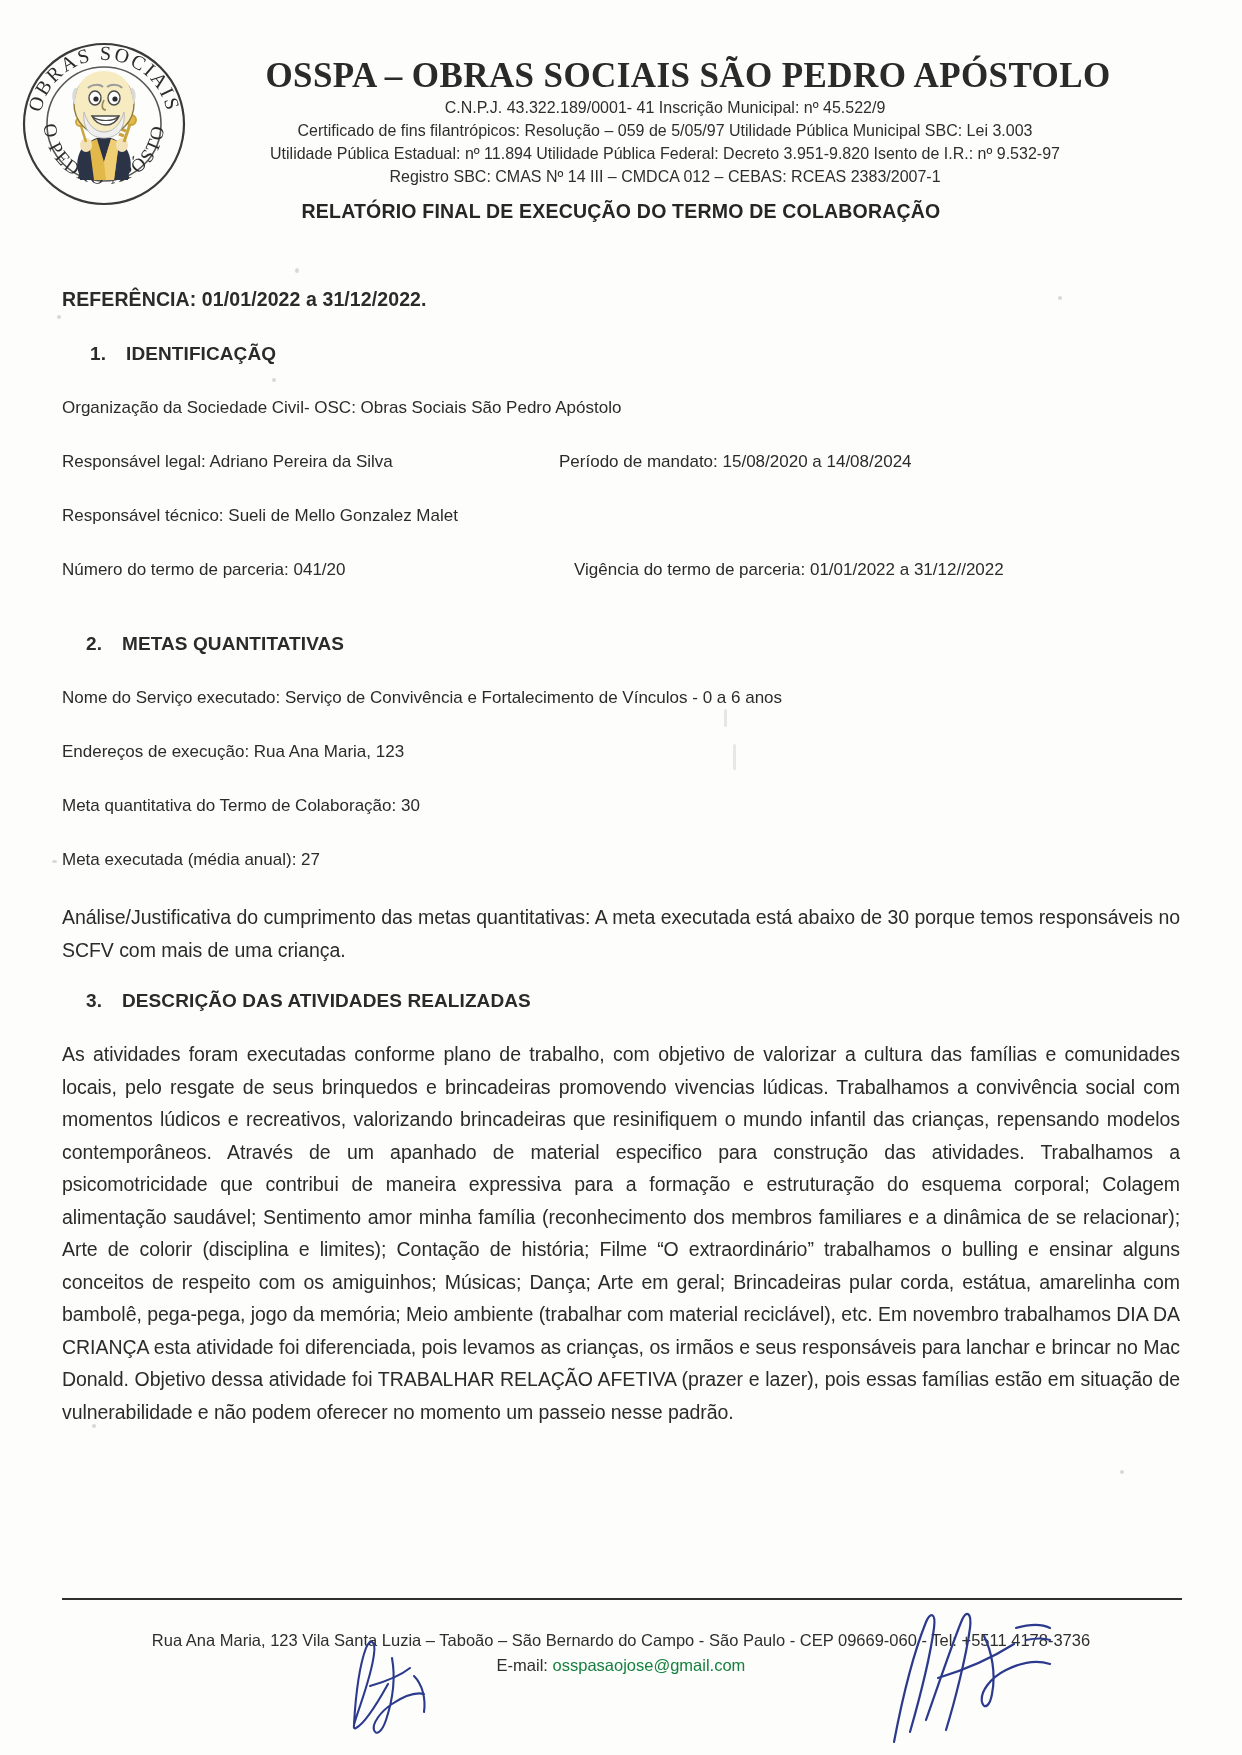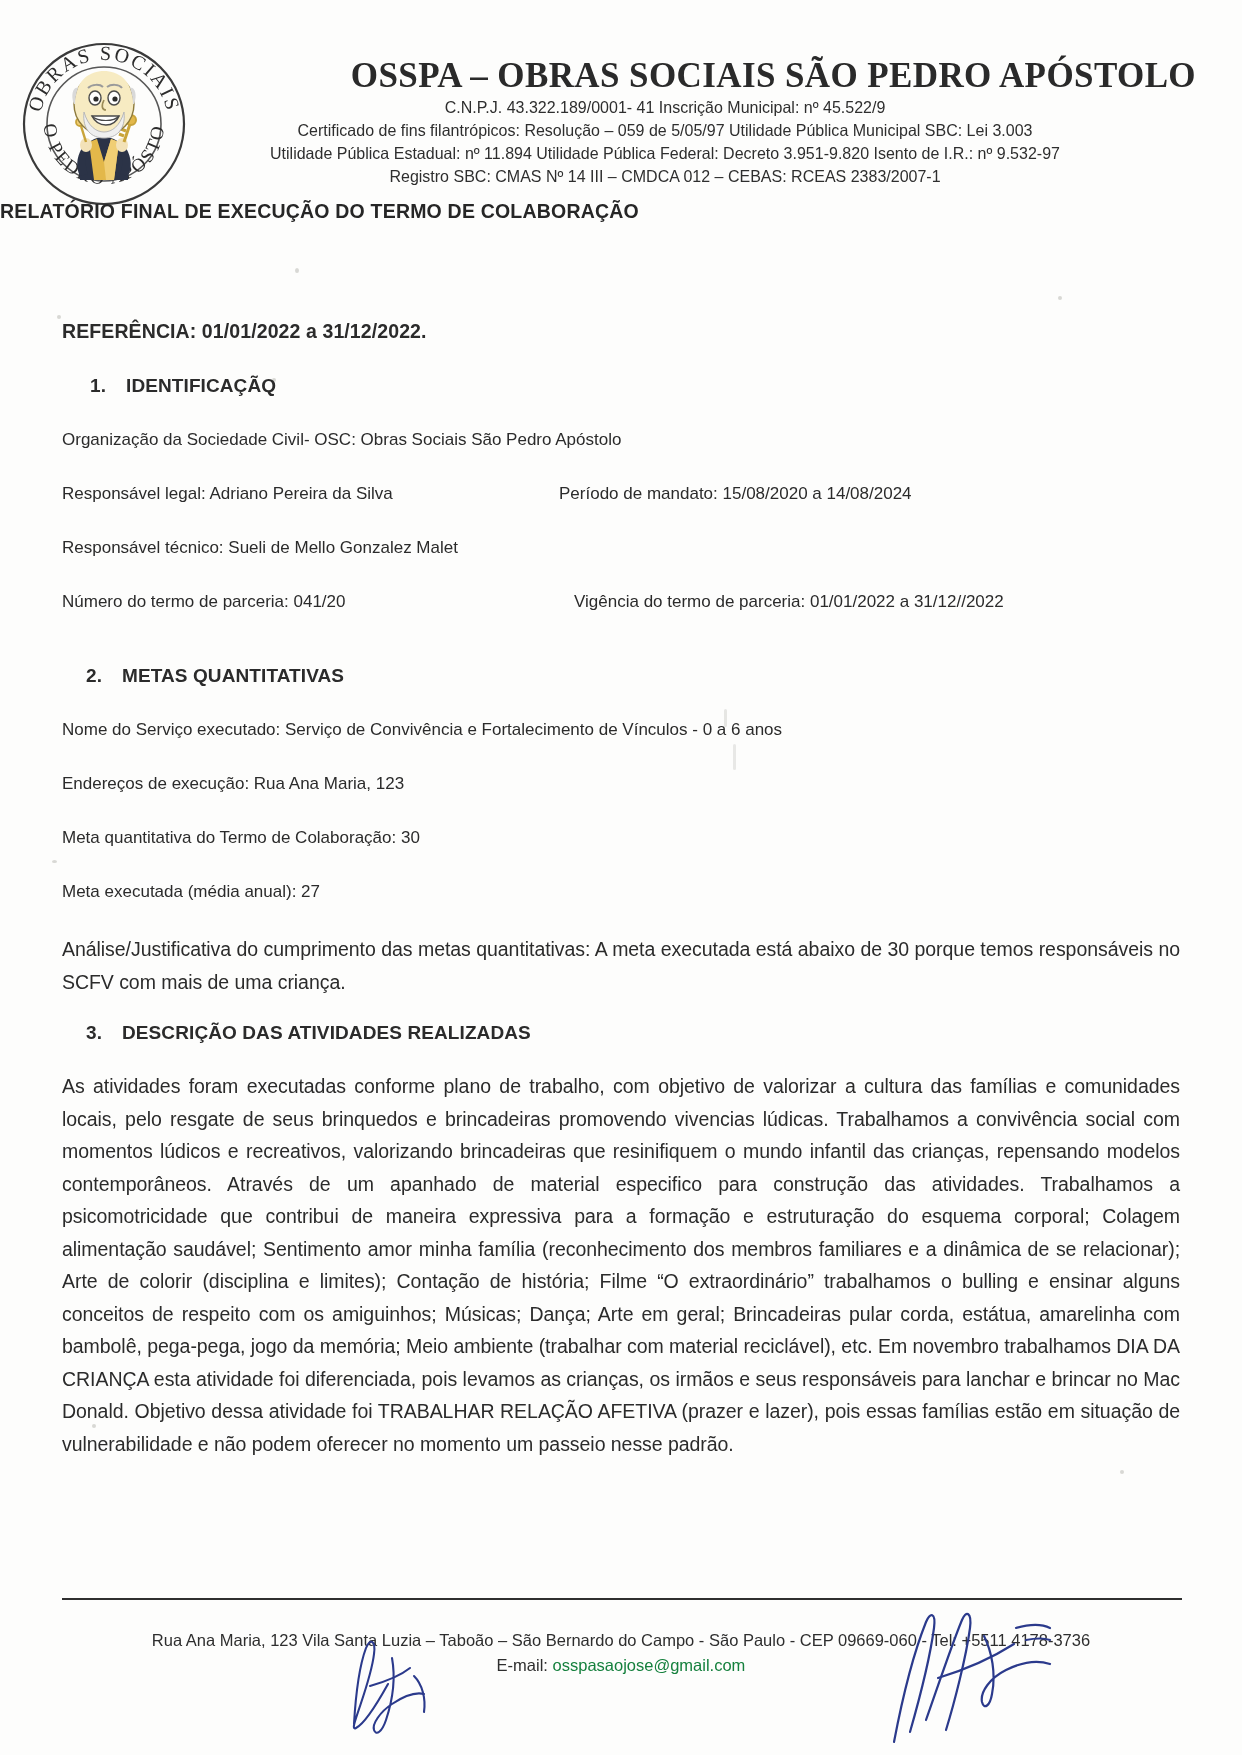--- a/index.html
+++ b/index.html
@@ -37,24 +37,24 @@
   }
   .logo-wrap {
     position: absolute;
     left: 18px;
     top: 4px;
     width: 172px;
     height: 172px;
   }
   .org-title {
     position: absolute;
-    left: 196px;
+    left: 188px;
     top: 22px;
     width: 1000px;
-    text-align: right;
+    text-align: center;
     font-family: "Liberation Serif", serif;
     font-weight: bold;
     font-size: 35px;
     letter-spacing: .4px;
     color: #2a2a2a;
     white-space: nowrap;
   }
   .org-lines {
     position: absolute;
     left: 150px;
@@ -69,40 +69,39 @@
     white-space: nowrap;
     transform: scaleX(.97);
   }
 
   
   .doc-title {
     position: absolute;
     top: 200px;
     left: 0;
     width: 1242px;
-    text-align: left;
+    text-align: center;
     font-size: 19.5px;
     font-weight: bold;
     letter-spacing: .2px;
     color: #262626;
   }
 
   
   .body {
     position: absolute;
     top: 288px;
     left: 62px;
     width: 1118px;
   }
   .ref-line {
     font-size: 19.5px;
     font-weight: bold;
     margin-bottom: 32px;
     letter-spacing: .1px;
-    margin-top: 32px;
   }
   .sec-head {
     font-size: 19px;
     font-weight: bold;
     margin: 0 0 30px 0;
     padding-left: 28px;
     letter-spacing: .1px;
   }
   .sec-head .num { display: inline-block; width: 36px; }
   .sec-head-2 { padding-left: 24px; margin-top: 50px; }

